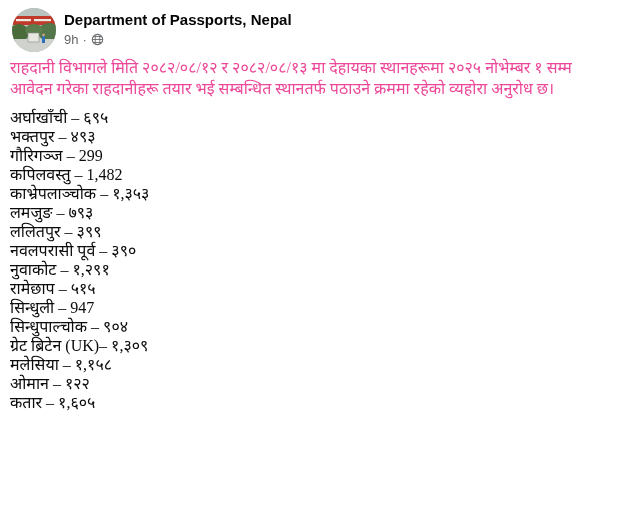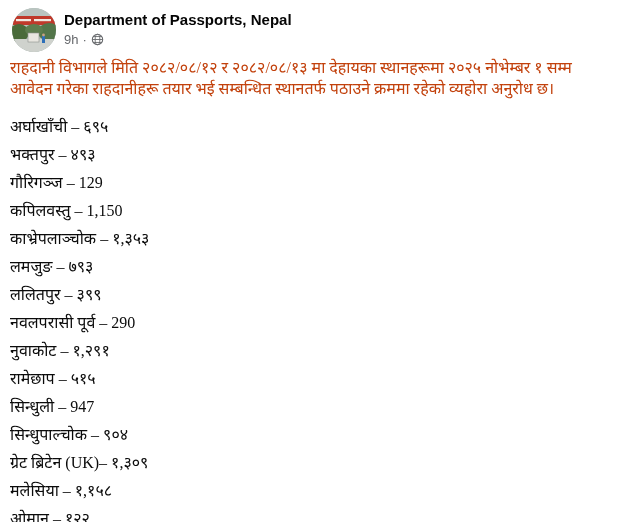--- a/index.html
+++ b/index.html
@@ -32,28 +32,28 @@
     color:#65676B; font-size:13px; line-height:17px; margin-top:2px;
   }
   .meta .ts { cursor:pointer; }
   .globe { display:inline-flex; align-items:center; }
   .globe svg { display:block; }
 
   
   .body-text {
     padding:5px 10px 0 10px;
     font-family:"Liberation Serif", "DejaVu Serif", serif;
-    font-size:16px; line-height:21px; color:#c2410c;
+    font-size:16px; line-height:21px; color:#ec4899;
   }
   .loc-list {
     padding:9px 10px 0 10px;
     font-family:"Liberation Serif", "DejaVu Serif", serif;
     font-size:16px; color:#0b0b0b;
   }
-  .loc-row { line-height:19px; white-space:nowrap;margin-top:9px; }
+  .loc-row { line-height:19px; white-space:nowrap; }
 </style>
 </head>
 <body>
 
 <div class="post">
 
   <div class="header">
     <div class="avatar">
 
       <svg viewBox="0 0 44 44" aria-hidden="true">
@@ -84,26 +84,26 @@
         </span>
       </div>
     </div>
   </div>
 
   <div class="body-text">राहदानी विभागले मिति २०८२/०८/१२ र २०८२/०८/१३ मा देहायका स्थानहरूमा २०२५ नोभेम्बर १ सम्म आवेदन गरेका राहदानीहरू तयार भई सम्बन्धित स्थानतर्फ पठाउने क्रममा रहेको व्यहोरा अनुरोध छ।</div>
 
   <div class="loc-list">
       <div class="loc-row">अर्घाखाँची – ६९५</div>
       <div class="loc-row">भक्तपुर – ४९३</div>
-      <div class="loc-row">गौरिगञ्ज – 129</div>
-      <div class="loc-row">कपिलवस्तु – 1,150</div>
+      <div class="loc-row">गौरिगञ्ज – 299</div>
+      <div class="loc-row">कपिलवस्तु – 1,482</div>
       <div class="loc-row">काभ्रेपलाञ्चोक – १,३५३</div>
       <div class="loc-row">लमजुङ – ७९३</div>
       <div class="loc-row">ललितपुर – ३९९</div>
-      <div class="loc-row">नवलपरासी पूर्व – 290</div>
+      <div class="loc-row">नवलपरासी पूर्व – ३९०</div>
       <div class="loc-row">नुवाकोट – १,२९१</div>
       <div class="loc-row">रामेछाप – ५१५</div>
       <div class="loc-row">सिन्धुली – 947</div>
       <div class="loc-row">सिन्धुपाल्चोक – ९०४</div>
       <div class="loc-row">ग्रेट ब्रिटेन (UK)– १,३०९</div>
       <div class="loc-row">मलेसिया – १,१५८</div>
       <div class="loc-row">ओमान – १२२</div>
       <div class="loc-row">कतार – १,६०५</div>
     </div>
 

